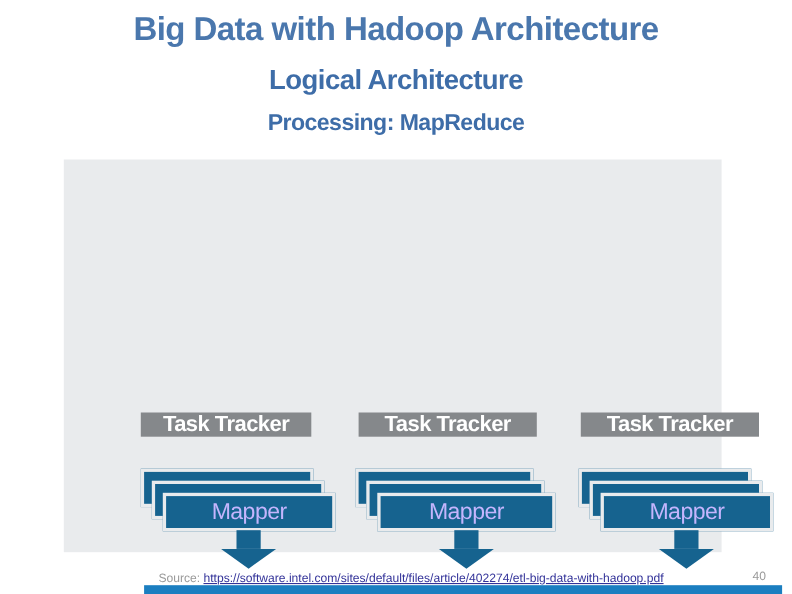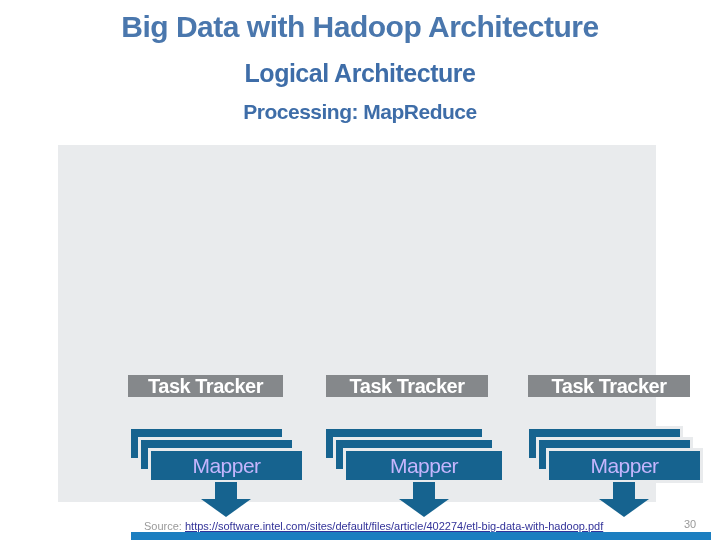--- a/index.html
+++ b/index.html
@@ -121,16 +121,16 @@
       
     </div>
 
   </div>
 
   <div class="footer">
     <div class="source-line">
       <span>Source:</span>
       <a class="source-link">https://software.intel.com/sites/default/files/article/402274/etl-big-data-with-hadoop.pdf</a>
     </div>
-    <div class="page-number">30</div>
+    <div class="page-number">40</div>
   </div>
 
 </div>
 
 </body></html>

